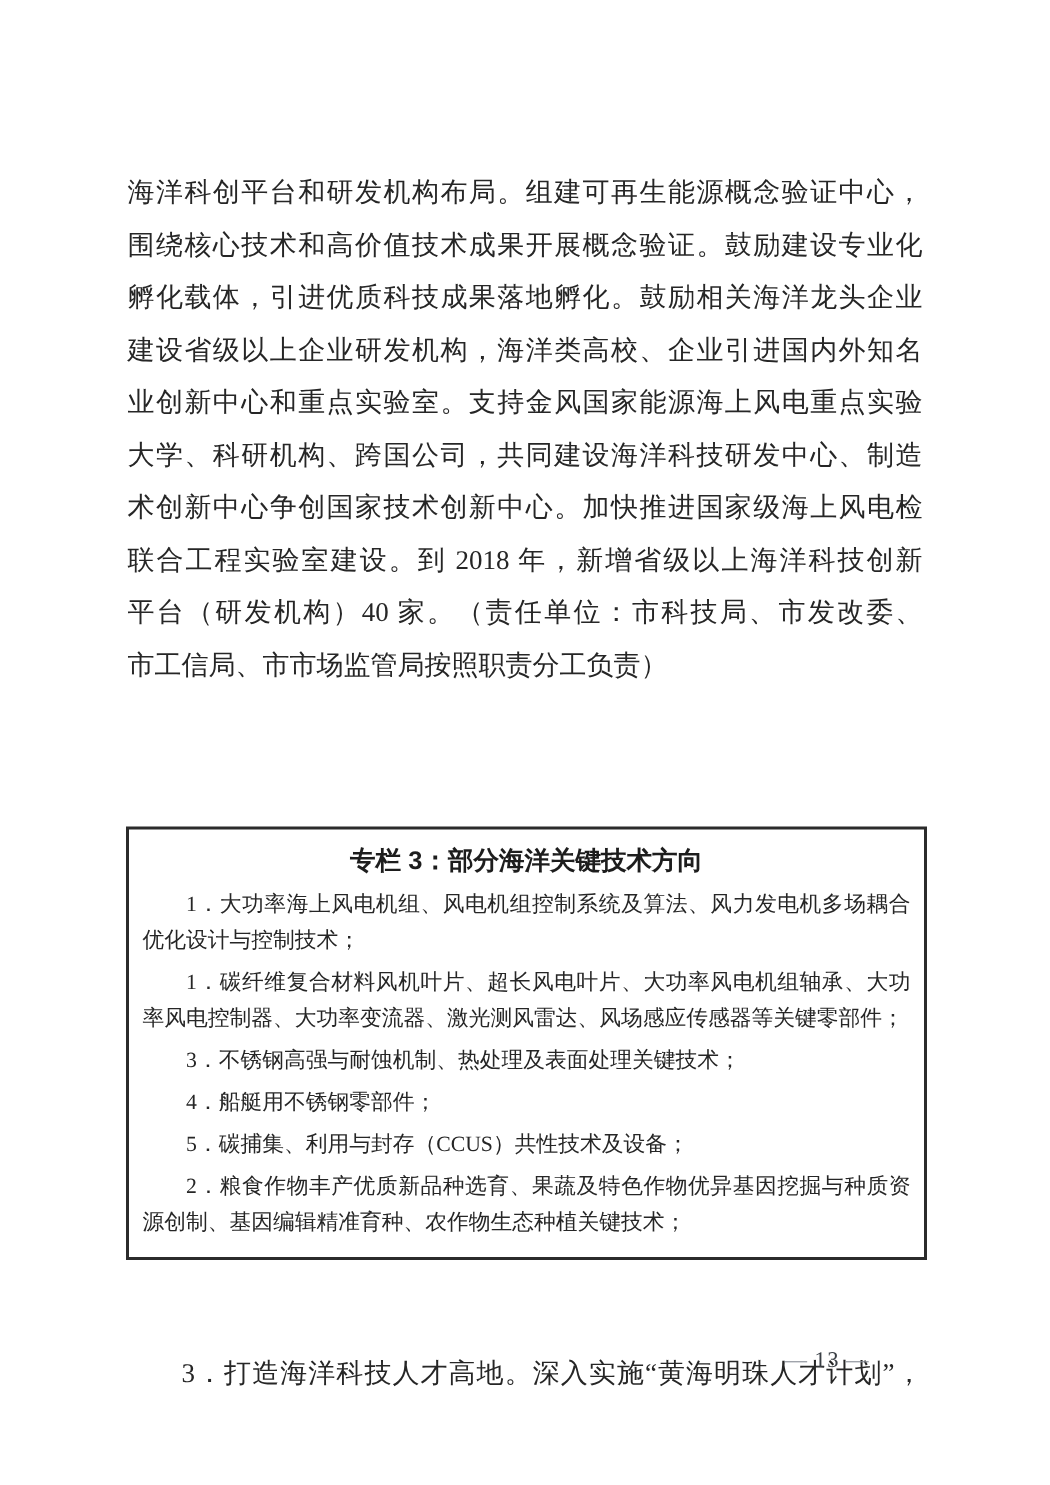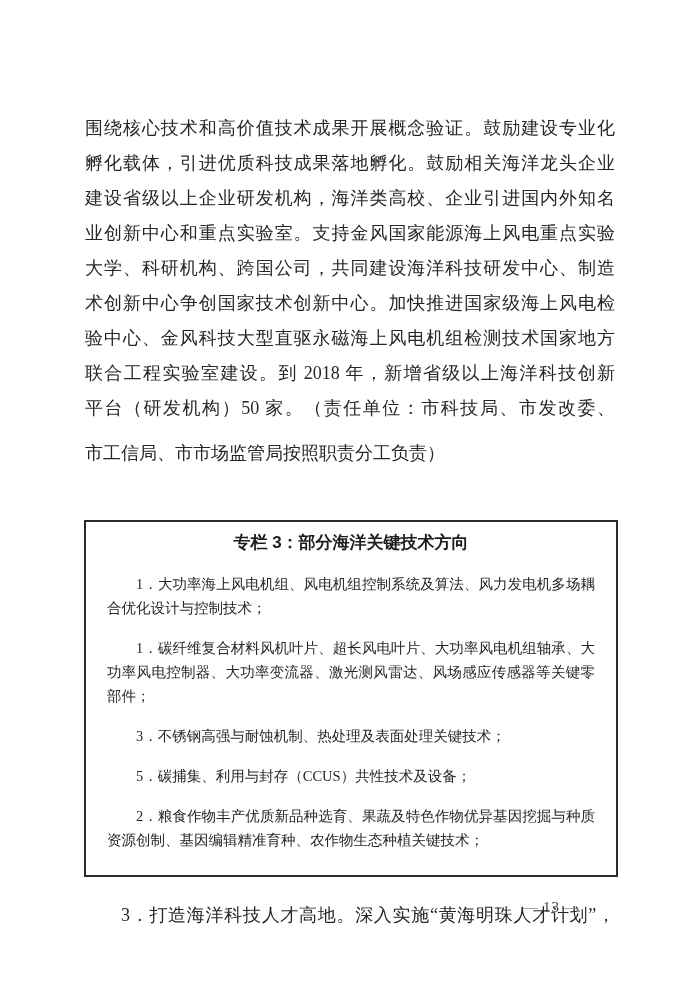--- a/index.html
+++ b/index.html
@@ -27,44 +27,43 @@
   }
   .jline {
     text-align: justify;
     text-align-last: justify;
     white-space: nowrap;
   }
   .jline.last {
     text-align: left;
     text-align-last: left;
     white-space: normal;
-    margin-top: 10px;
   }
   
   .column-box {
     position: absolute;
     left: 84px;
-    top: 520px;
+    top: 551px;
     width: 534px;
     box-sizing: border-box;
     border: 2px solid #2b2b2b;
     padding: 7px 5px 7px 5px;
     background: #ffffff;
   }
   .box-title {
     margin: 0 0 3px 0;
     text-align: center;
     font-family: "Liberation Sans", "DejaVu Sans", sans-serif;
     font-weight: bold;
     font-size: 17px;
     line-height: 27px;
     color: #1d1d1d;
   }
   .box-item {
-    margin: 16px;
+    margin: 4px;
     font-size: 14.5px;
     line-height: 24px;
     text-indent: 2em;
     text-align: justify;
     color: #262626;
   }
   
   .para2 {
     position: absolute;
     left: 85px;
@@ -93,39 +92,40 @@
     padding: 0 4px;
   }
 </style>
 </head>
 <body>
 
 <div class="page">
 
   <div class="para1">
     <div>
+        <div class="jline">海洋科创平台和研发机构布局。组建可再生能源概念验证中心，</div>
         <div class="jline">围绕核心技术和高价值技术成果开展概念验证。鼓励建设专业化</div>
         <div class="jline">孵化载体，引进优质科技成果落地孵化。鼓励相关海洋龙头企业</div>
         <div class="jline">建设省级以上企业研发机构，海洋类高校、企业引进国内外知名</div>
         <div class="jline">业创新中心和重点实验室。支持金风国家能源海上风电重点实验</div>
         <div class="jline">大学、科研机构、跨国公司，共同建设海洋科技研发中心、制造</div>
         <div class="jline">术创新中心争创国家技术创新中心。加快推进国家级海上风电检</div>
-        <div class="jline">验中心、金风科技大型直驱永磁海上风电机组检测技术国家地方</div>
         <div class="jline">联合工程实验室建设。到 2018 年，新增省级以上海洋科技创新</div>
-        <div class="jline">平台（研发机构）50 家。（责任单位：市科技局、市发改委、</div>
+        <div class="jline">平台（研发机构）40 家。（责任单位：市科技局、市发改委、</div>
       </div>
     <div class="jline last">市工信局、市市场监管局按照职责分工负责）</div>
   </div>
 
   <div class="column-box">
     <h3 class="box-title">专栏 3：部分海洋关键技术方向</h3>
     <div>
         <p class="box-item">1．大功率海上风电机组、风电机组控制系统及算法、风力发电机多场耦合优化设计与控制技术；</p>
         <p class="box-item">1．碳纤维复合材料风机叶片、超长风电叶片、大功率风电机组轴承、大功率风电控制器、大功率变流器、激光测风雷达、风场感应传感器等关键零部件；</p>
         <p class="box-item">3．不锈钢高强与耐蚀机制、热处理及表面处理关键技术；</p>
+        <p class="box-item">4．船艇用不锈钢零部件；</p>
         <p class="box-item">5．碳捕集、利用与封存（CCUS）共性技术及设备；</p>
         <p class="box-item">2．粮食作物丰产优质新品种选育、果蔬及特色作物优异基因挖掘与种质资源创制、基因编辑精准育种、农作物生态种植关键技术；</p>
       </div>
   </div>
 
   <div class="para2">
     <span class="seg">3．打造海洋科技人才高地。</span><span class="seg">深入实施“黄海明珠人才计划”，</span>
   </div>
 
   <div class="page-number">

